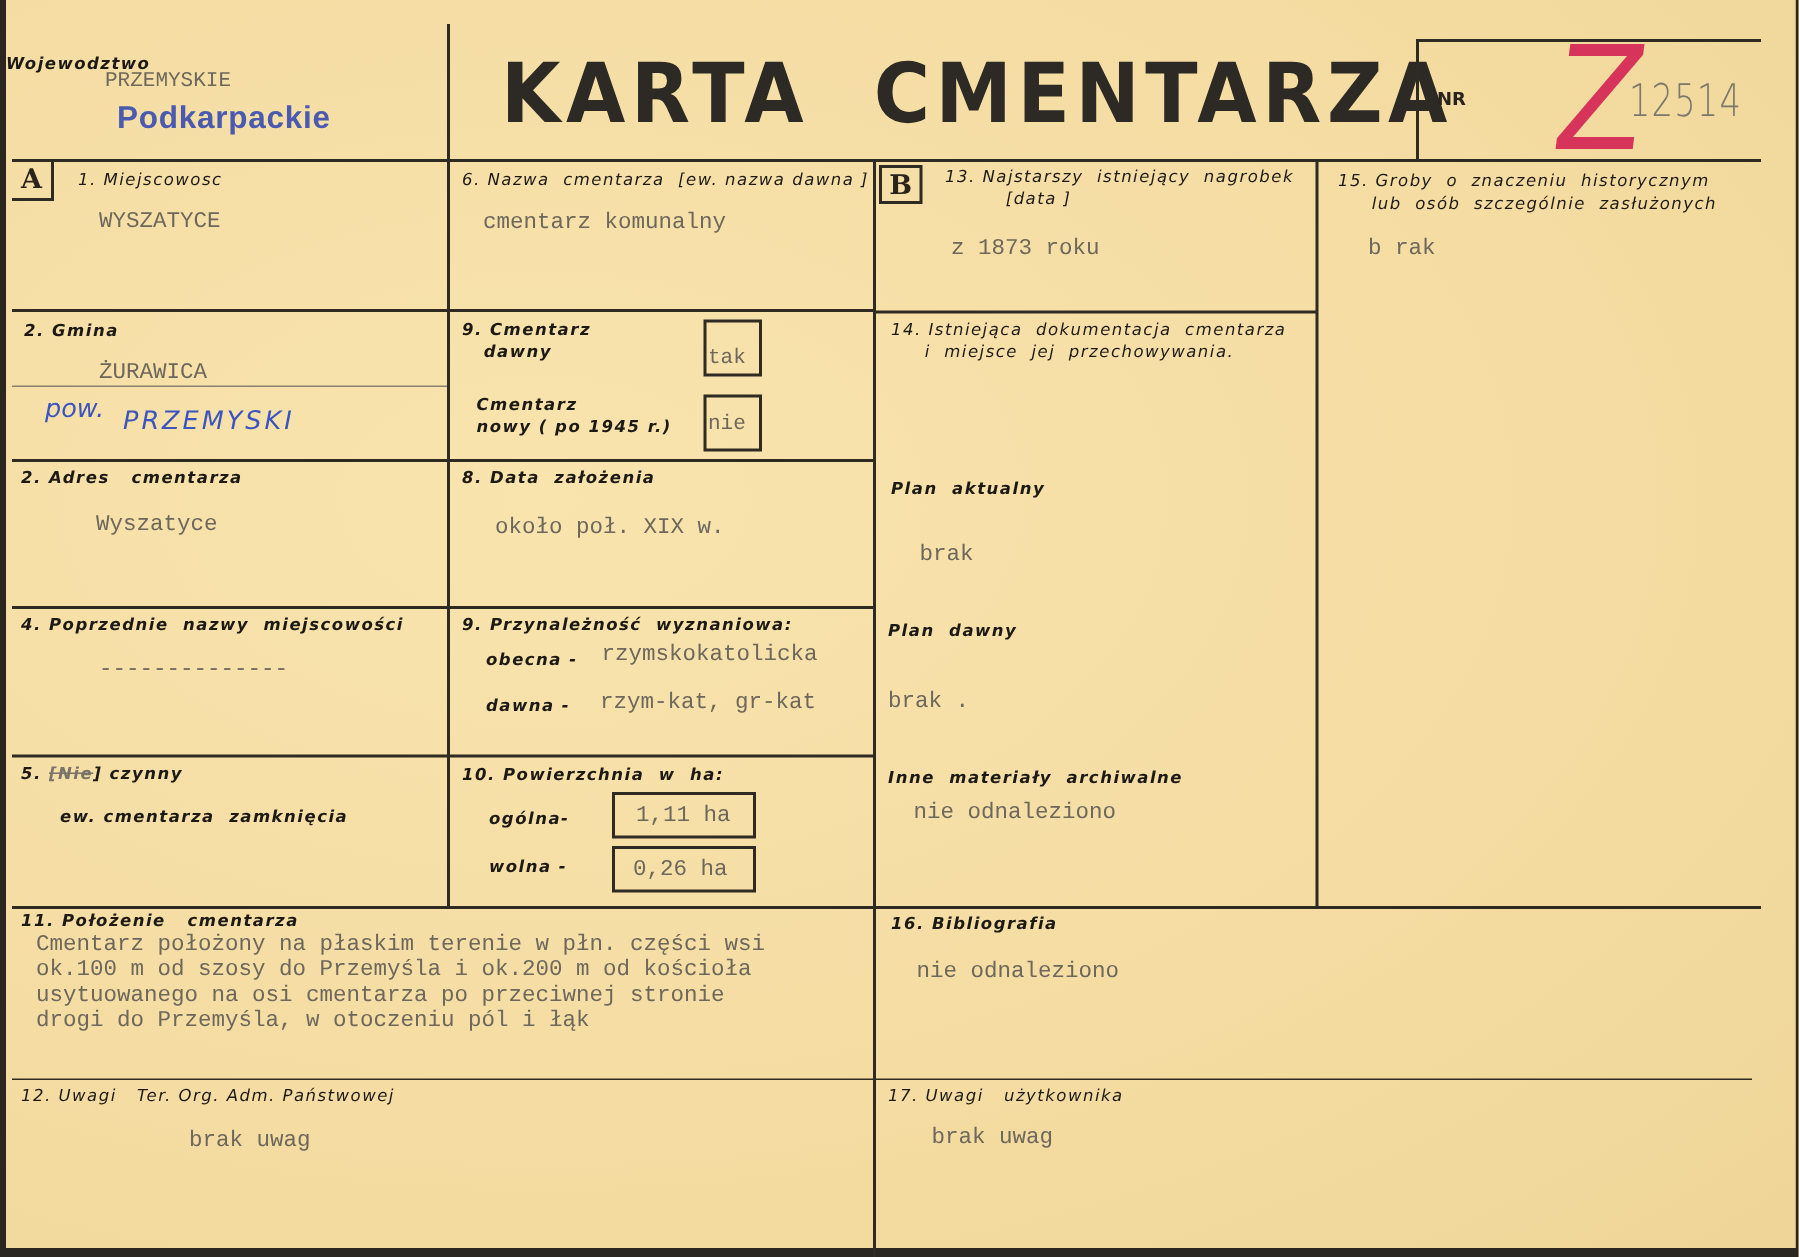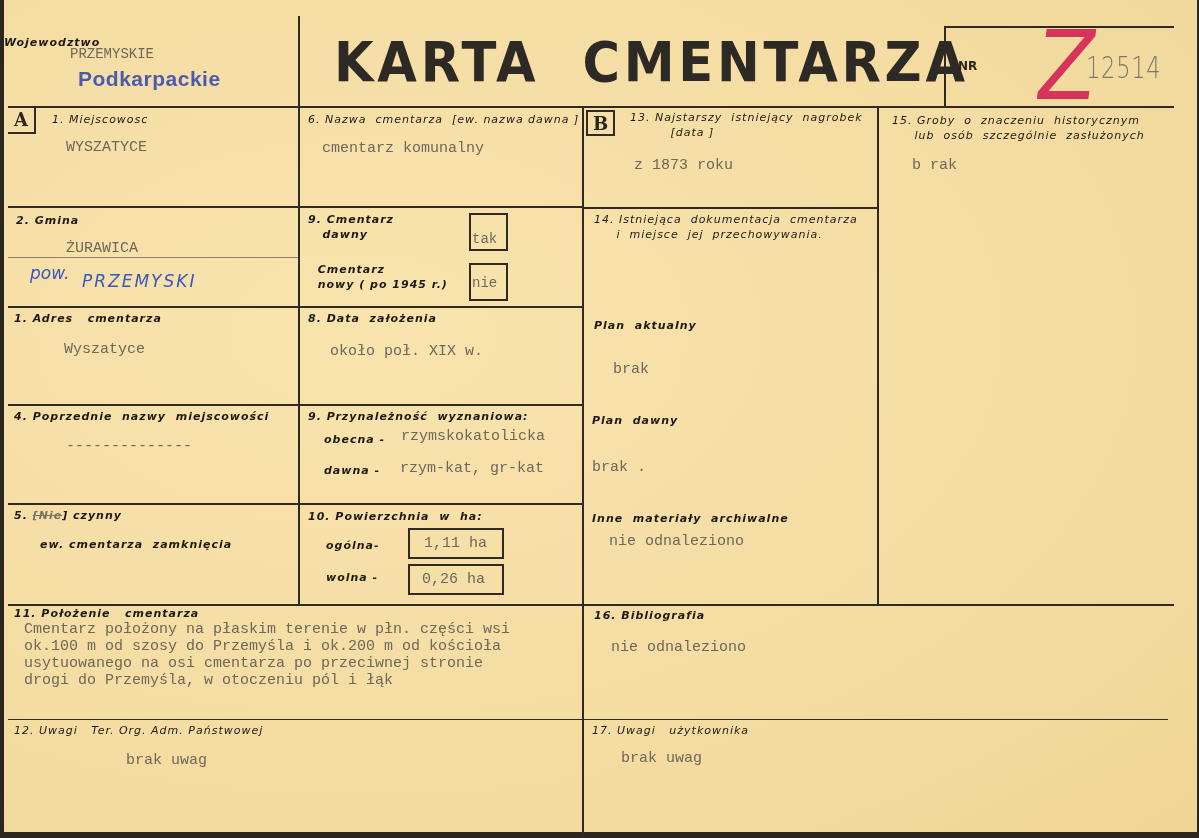--- a/index.html
+++ b/index.html
@@ -100,21 +100,21 @@
 
   <div class="letterbox" style="left:4px;top:108px;">A</div>
   <div class="lbl thin" style="left:48px;top:112px;">1. Miejscowosc</div>
   <div class="tw" style="left:62px;top:139px;">WYSZATYCE</div>
 
   <div class="lbl" style="left:12px;top:213px;">2. Gmina</div>
   <div class="tw" style="left:62px;top:240px;">ŻURAWICA</div>
   <div class="hand" style="left:26px;top:263px;letter-spacing:0;">pow.</div>
   <div class="hand" style="left:78px;top:271px;">PRZEMYSKI</div>
 
-  <div class="lbl" style="left:10px;top:311px;">1. Adres   cmentarza</div>
+  <div class="lbl" style="left:10px;top:311px;">2. Adres   cmentarza</div>
   <div class="tw" style="left:60px;top:341px;">Wyszatyce</div>
 
   <div class="lbl" style="left:10px;top:409px;">4. Poprzednie  nazwy  miejscowości</div>
   <div class="tw" style="left:62px;top:438px;">--------------</div>
 
   <div class="lbl" style="left:10px;top:508px;"><span>5. </span><span class="strike">[Nie</span><span>] czynny</span></div>
   <div class="lbl" style="left:36px;top:537px;">ew. cmentarza  zamknięcia</div>
 
   <div class="lbl thin" style="left:304px;top:112px;">6. Nazwa  cmentarza  [ew. nazwa dawna ]</div>
   <div class="tw" style="left:318px;top:140px;">cmentarz komunalny</div>

